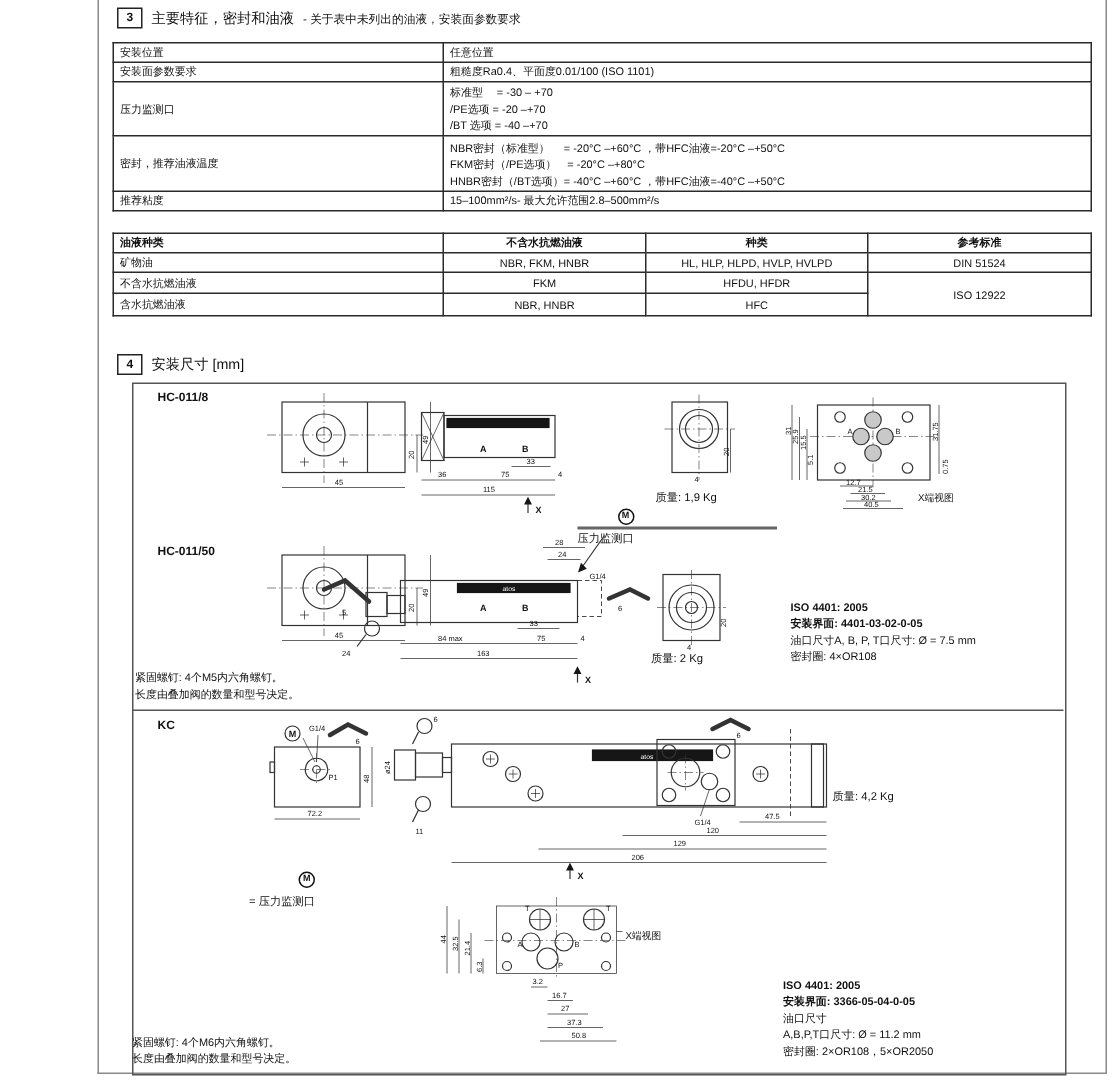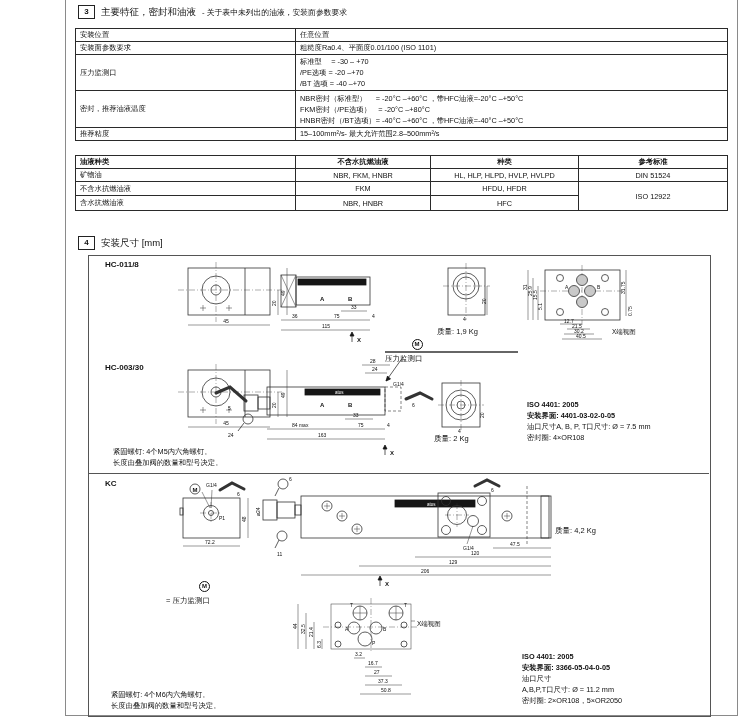--- a/index.html
+++ b/index.html
@@ -22,21 +22,21 @@
   .fluid td.c{text-align:center;}
   .fluid td.h{font-weight:bold;}
   .fluid td.hl{font-weight:bold;}
   
   .dbox{position:absolute;left:88px;top:255px;width:621px;height:460px;border:1px solid #555;}
   .model{position:absolute;font-size:8px;font-weight:bold;margin-left:10px;}
   .small{position:absolute;font-size:7.5px;white-space:nowrap;}
   .tiny{position:absolute;font-size:6.5px;white-space:nowrap;}
   .isoblock{position:absolute;font-size:7.3px;line-height:11px;white-space:nowrap;}
   .isoblock .b{font-weight:bold;}
-  .note{position:absolute;font-size:7.3px;line-height:11px;white-space:nowrap;margin-left:23px;}
+  .note{position:absolute;font-size:7.3px;line-height:11px;white-space:nowrap;}
   .mwrap{position:absolute;display:flex;align-items:flex-end;gap:4px;font-size:7.5px;white-space:nowrap;flex-direction:column;}
   .mcircle{display:inline-block;width:9px;height:9px;border:1px solid #111;border-radius:50%;
            font-size:6px;font-weight:bold;line-height:9px;text-align:center;flex:none;}
   .mrule{position:absolute;height:2px;background:#666;}
   
   svg{position:absolute;overflow:visible;}
   svg line,svg rect,svg circle,svg path,svg polyline{stroke:#333;fill:none;stroke-width:0.8;}
   svg .thin{stroke-width:0.5;}
   svg .thick{stroke-width:3;stroke-linecap:round;}
   svg .fillk{fill:#161616;stroke:#161616;}
@@ -229,21 +229,21 @@
     <text transform="rotate(-90 112 58)" x="112" y="58">0.75</text>
   </svg>
   <div class="tiny" style="left:612px;top:328px">X端视图</div>
 
   <div class="mwrap" style="left:385px;top:339px">
     <span class="mcircle">M</span>
     <span>压力监测口</span>
   </div>
   <div class="mrule" style="left:385px;top:351px;width:133px"></div>
 
-  <div class="model" style="left:95px;top:363px">HC-003/30</div>
+  <div class="model" style="left:95px;top:363px">HC-011/50</div>
 
   <svg style="left:160px;top:362px" width="135" height="72" viewBox="0 0 135 72">
     <line class="cl" x1="18" y1="30" x2="122" y2="30"></line>
       <line class="cl" x1="56" y1="2" x2="56" y2="62"></line>
     <rect x="28" y="8" width="82" height="47"></rect>
       <line x1="85" y1="8" x2="85" y2="55"></line>
     <circle cx="56" cy="30" r="14"></circle>
       <circle cx="56" cy="30" r="5"></circle>
     <line class="thin" x1="40" y1="48" x2="46" y2="48"></line>
       <line class="thin" x1="43" y1="45" x2="43" y2="51"></line>

